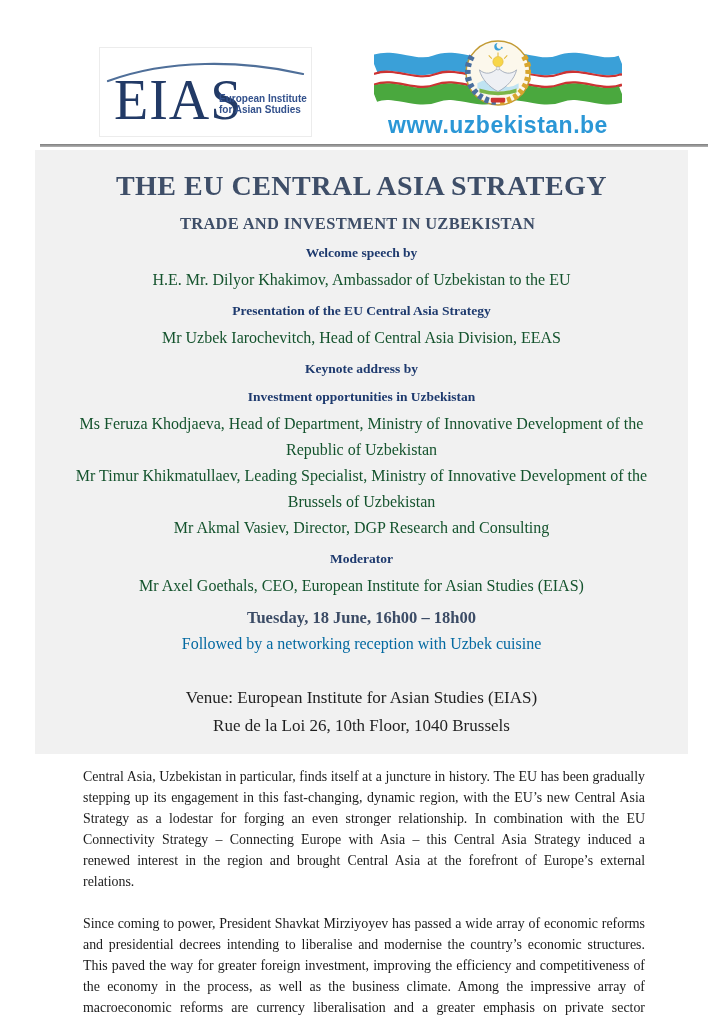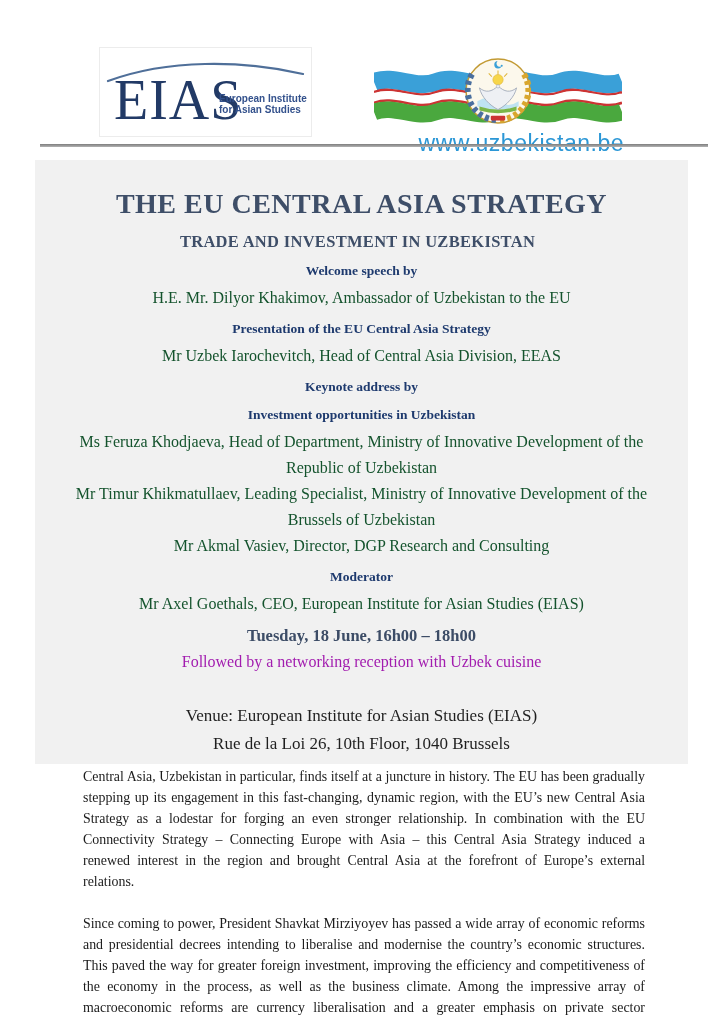--- a/index.html
+++ b/index.html
@@ -18,40 +18,40 @@
   .eias-acronym{
     position:absolute;left:14px;top:22px;
     font-family:"Liberation Serif",serif;font-size:56px;line-height:60px;
     color:#223a66;letter-spacing:1px;
   }
   .eias-name{
     position:absolute;left:119px;top:45px;
     font-family:"Liberation Sans",sans-serif;font-weight:bold;
     font-size:10px;line-height:11px;color:#33518c;
   }
-  .uz-logo{position:absolute;left:372px;top:64px;width:252px;text-align:right;}
+  .uz-logo{position:absolute;left:372px;top:46px;width:252px;text-align:center;font-weight:bold;}
   .uz-banner-wrap{position:relative;width:248px;height:62px;margin:0 auto;}
   .uz-banner{position:absolute;left:0;top:0;}
   .uz-emblem{position:absolute;left:91px;top:-6px;}
   .uz-url{
     margin-top:4px;
     font-family:"Liberation Sans",sans-serif;font-size:23px;
     color:#2b97d6;letter-spacing:0.5px;
   }
 
   
   .rule{
     position:absolute;left:40px;top:144px;width:668px;height:3px;
     background:linear-gradient(#7d7d7d,#b3b3b3);
   }
 
   
   .event-box{
-    position:absolute;left:35px;top:160px;width:653px;height:604px;
-    background:#f1f1f1;box-sizing:border-box;padding-top:26px;
+    position:absolute;left:35px;top:150px;width:653px;height:604px;
+    background:#f1f1f1;box-sizing:border-box;padding-top:18px;
     text-align:center;
   }
   .title{
     margin:0;font-size:28px;line-height:36px;font-weight:bold;
     color:#3e4e68;letter-spacing:0.5px;
   }
   .subtitle{
     margin:9px 8px 0 0;font-size:16.5px;line-height:22px;font-weight:bold;
     color:#3e4e68;letter-spacing:0.3px;
   }
@@ -60,21 +60,21 @@
     font-weight:bold;color:#1e3a6e;
   }
   .speaker{
     margin:0 auto;max-width:600px;font-size:16px;line-height:26px;
     color:#14532d;
   }
   .datetime{
     margin:6px auto 0 auto;font-size:16.5px;line-height:26px;
     font-weight:bold;color:#3c4c66;
   }
-  .reception{margin:0 auto;font-size:16px;line-height:26px;color:#a21caf;}
+  .reception{margin:0 auto;font-size:16px;line-height:26px;color:#0369a1;}
   .venue-block{margin-top:27px;}
   .venue-line{margin:0 auto;font-size:17px;line-height:28px;color:#1f1f1f;}
 
   
   .description{
     position:absolute;left:83px;top:766px;width:562px;
     font-size:13.9px;line-height:21px;color:#1b1b1b;
     text-align:justify;
   }
   .description p{margin:0 0 21px 0;}

